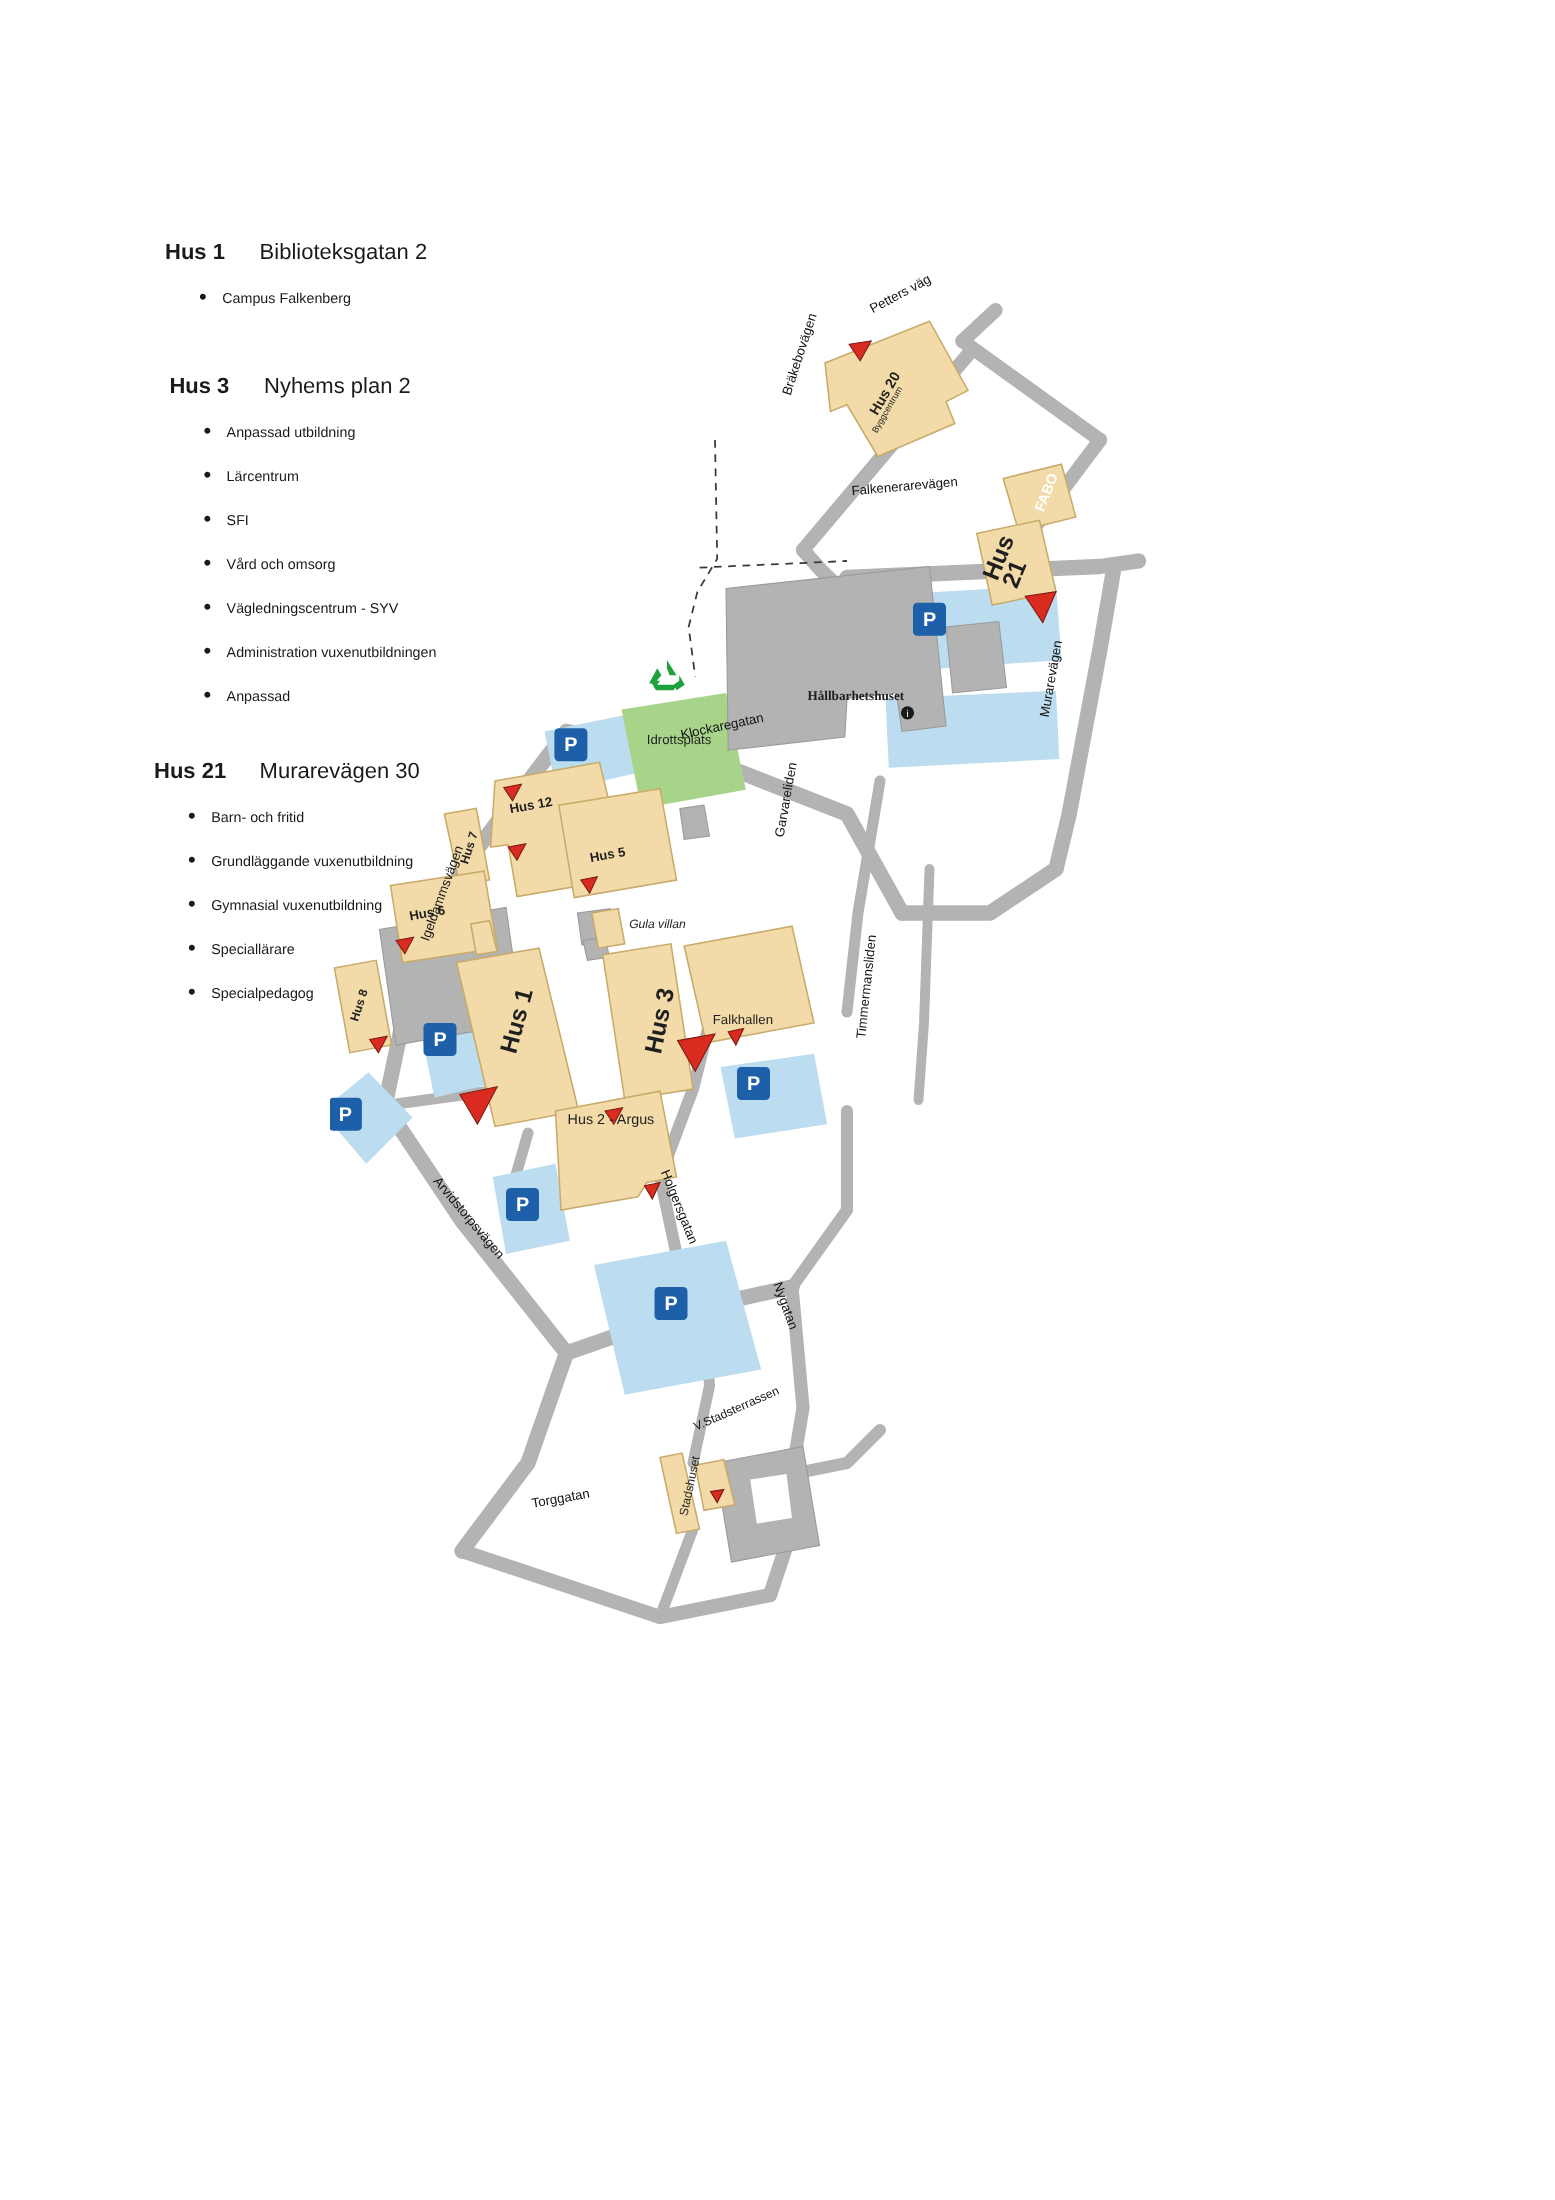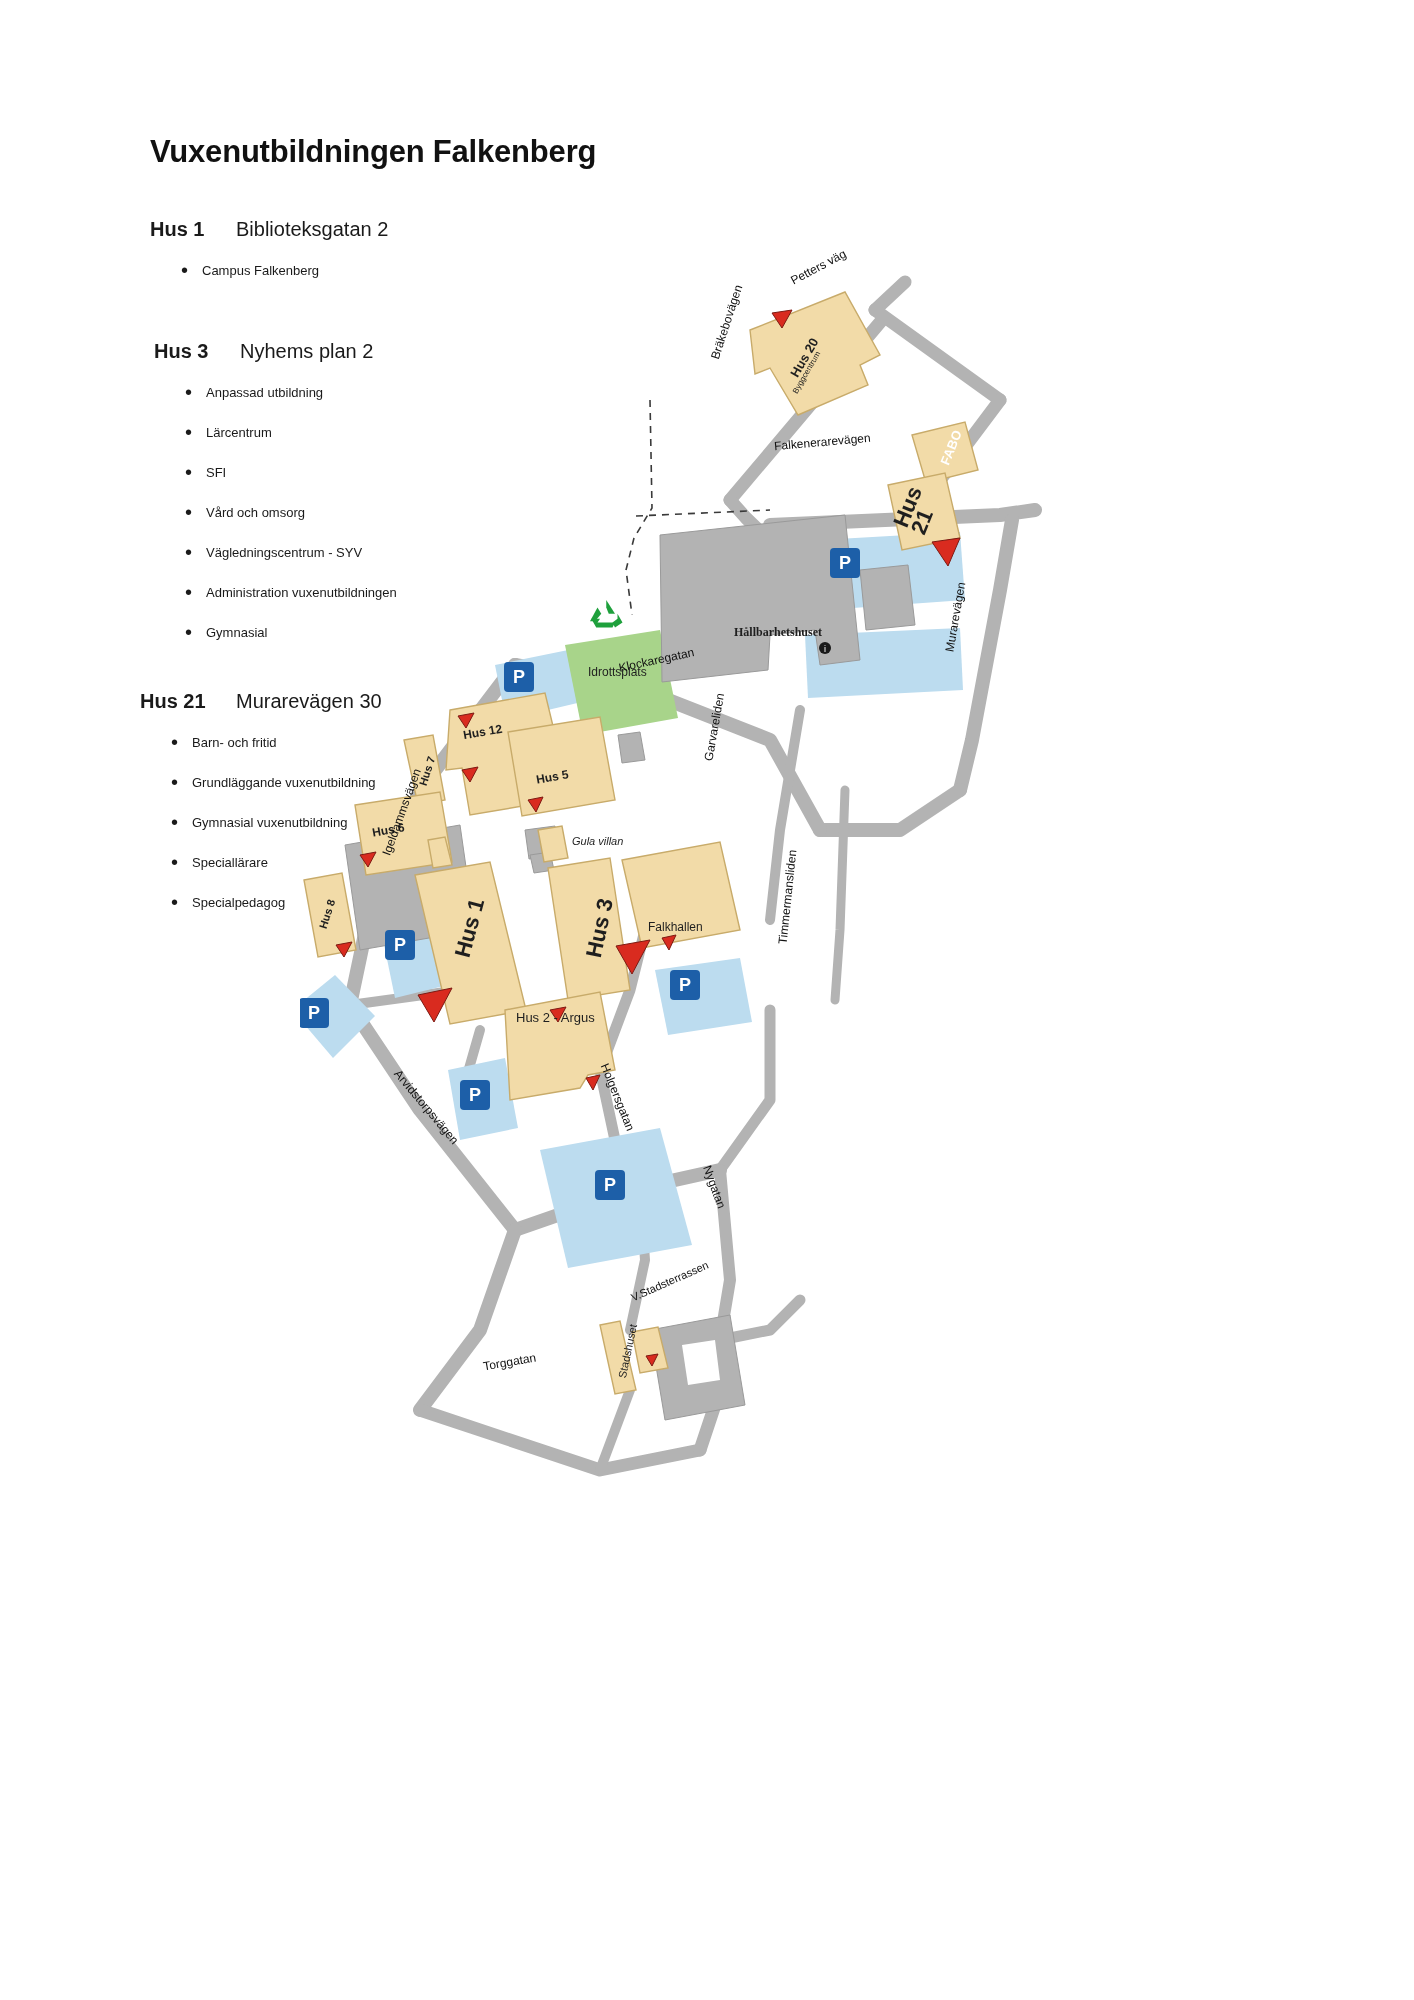--- a/index.html
+++ b/index.html
@@ -43,21 +43,20 @@
   .footer{position:absolute;left:1000px;top:1820px;width:330px;height:70px;}
   .crest{position:absolute;left:0;top:0;width:42px;height:52px;}
   .vlogo{position:absolute;left:62px;top:2px;width:48px;height:48px;}
   .ftext{position:absolute;left:122px;top:10px;font-size:17px;font-weight:bold;color:#1b3a5c;line-height:20px;}
 </style>
 </head>
 <body>
 
 <div class="page">
 
-  <div class="title">Vuxenutbildningen Falkenberg</div>
 
   <div class="blk" id="blk1">
     <div class="hdr">
       <span class="h-num">Hus 1</span>
       <span class="h-addr">Biblioteksgatan 2</span>
     </div>
     <ul class="items">
       <li>Campus Falkenberg</li>
     </ul>
   </div>
@@ -67,21 +66,21 @@
       <span class="h-num">Hus 3</span>
       <span class="h-addr">Nyhems plan 2</span>
     </div>
     <ul class="items">
       <li>Anpassad utbildning</li>
       <li>Lärcentrum</li>
       <li>SFI</li>
       <li>Vård och omsorg</li>
       <li>Vägledningscentrum - SYV</li>
       <li>Administration vuxenutbildningen</li>
-      <li>Gymnasial</li>
+      <li>Anpassad</li>
     </ul>
   </div>
 
   <div class="blk" id="blk3">
     <div class="hdr">
       <span class="h-num">Hus 21</span>
       <span class="h-addr">Murarevägen 30</span>
     </div>
     <ul class="items">
       <li>Barn- och fritid</li>

